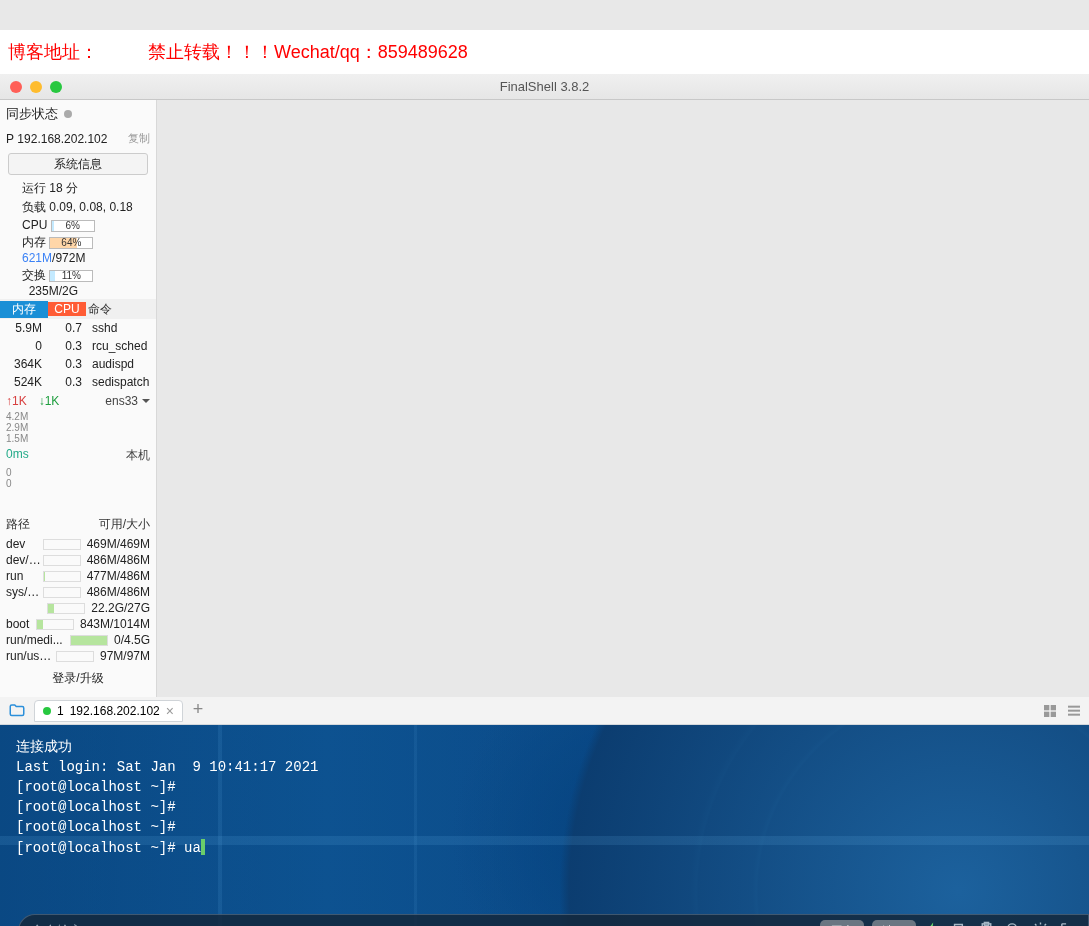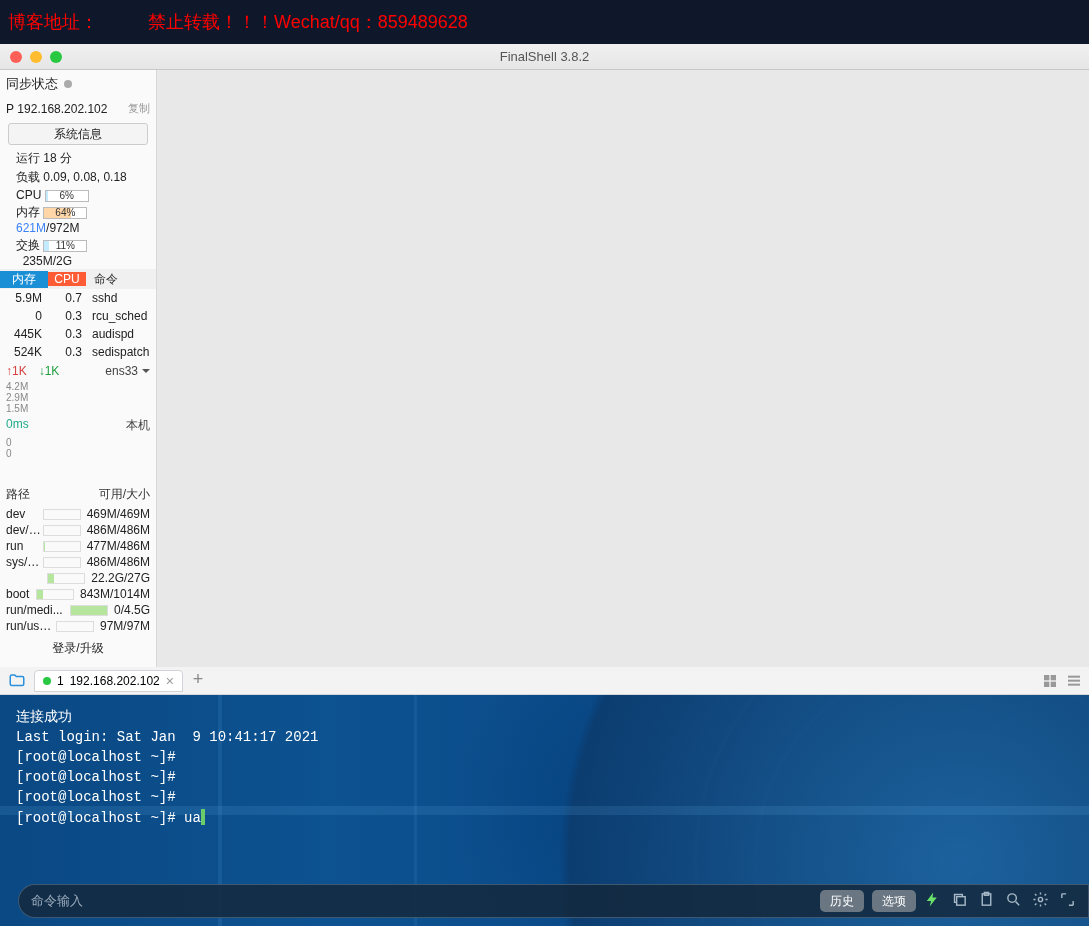--- a/index.html
+++ b/index.html
@@ -1,40 +1,40 @@
 <!DOCTYPE html>
 <html><head>
 <meta charset="utf-8">
 <style>
 * { margin:0; padding:0; box-sizing:border-box; font-family:"Microsoft YaHei","PingFang SC",Arial,sans-serif; }
 body { width:1089px; height:926px; background:#e8e8e8; position:relative; overflow:hidden; }
-.banner { height:44px; background:#0f172a; display:flex; align-items:center; padding:0 8px; font-size:18px; color:#f00; font-weight:500; }
+.banner { height:44px; background:#ffffff; display:flex; align-items:center; padding:0 8px; font-size:18px; color:#f00; font-weight:500;margin-top:30px; }
 .banner .sp { width:50px; }
 .titlebar { height:26px; background:linear-gradient(#f0f0f0,#e6e6e6); border-bottom:1px solid #c8c8c8; display:flex; align-items:center; padding:0 10px; font-size:12px; color:#444; position:relative; }
 .titlebar .ctl { display:flex; gap:8px; margin-right:12px; }
 .titlebar .ctl span { width:12px; height:12px; border-radius:50%; display:block; }
 .titlebar .r { background:#ff5f57; } .titlebar .y { background:#febc2e; } .titlebar .g { background:#28c840; }
 .titlebar .title { position:absolute; left:50%; transform:translateX(-50%); color:#555; font-size:13px; }
 .main { display:flex; height:856px;flex-direction:column; }
 
 .sidebar { width:157px; background:#fafafa; border-right:1px solid #d8d8d8; font-size:12px; color:#222; overflow:hidden; display:flex; flex-direction:column; }
 .sb-row { display:flex; align-items:center; padding:3px 6px; }
 .sb-hdr { font-size:13px; padding:5px 6px; }
 .dot { width:8px; height:8px; border-radius:50%; background:#aaa; margin-left:6px; }
 .copy { margin-left:auto; color:#999; font-size:11px; }
 .sysbtn { width:140px; margin:4px auto; height:22px; border:1px solid #ccc; border-radius:3px; background:#f4f4f4; text-align:center; line-height:20px; font-size:12px; }
-.ln { padding:1px 16px; font-size:12px; color:#222; }
+.ln { padding:1px 22px; font-size:12px; color:#222; }
 .bar { display:inline-block; height:12px; width:44px; border:1px solid #bbb; vertical-align:middle; position:relative; background:#fff; font-size:10px; line-height:10px; text-align:center; color:#333; }
 .bar .fill { position:absolute; left:0; top:0; bottom:0; background:#c4eaff; }
 .bar .fill2 { position:absolute; left:0; top:0; bottom:0; background:#ffd6a8; }
 .bar .txt { position:relative; }
 .tbl-hdr { display:flex; height:20px; background:#f0f0f0; color:#333; font-size:12px; align-items:center; }
 .tbl-hdr .mem { width:48px; background:#1a8fd6; color:#fff; text-align:center; }
 .tbl-hdr .cpu { width:38px; background:#ff5c35; color:#fff; text-align:center; }
-.tbl-hdr .cmd { flex:1; padding-left:8px; }
+.tbl-hdr .cmd { flex:1; padding-left:2px; }
 .tbl-row { display:flex; font-size:12px; height:18px; align-items:center; }
 .tbl-row .mem { width:48px; text-align:right; padding-right:6px; }
 .tbl-row .cpu { width:38px; text-align:right; padding-right:4px; }
 .tbl-row .cmd { flex:1; padding-left:6px; overflow:hidden; text-overflow:ellipsis; white-space:nowrap; }
 .net { display:flex; padding:3px 6px; align-items:flex-start; font-size:12px; }
 .net .up { color:#d84040; } .net .dn { color:#1e9e3e; margin-left:12px; }
 .net .if { margin-left:auto; color:#444; }
 .chev { border:4px solid transparent; border-top-color:#555; display:inline-block; margin-left:4px; transform:translateY(2px); }
 .graph { padding:0 6px; color:#888; font-size:10px; }
 .disk-hdr { display:flex; padding:3px 6px; font-size:12px; color:#333; }
@@ -131,21 +131,21 @@
           <div class="mem">5.9M</div>
           <div class="cpu">0.7</div>
           <div class="cmd">sshd</div>
         </div>
         <div class="tbl-row">
           <div class="mem">0</div>
           <div class="cpu">0.3</div>
           <div class="cmd">rcu_sched</div>
         </div>
         <div class="tbl-row">
-          <div class="mem">445K</div>
+          <div class="mem">364K</div>
           <div class="cpu">0.3</div>
           <div class="cmd">audispd</div>
         </div>
         <div class="tbl-row">
           <div class="mem">524K</div>
           <div class="cpu">0.3</div>
           <div class="cmd">sedispatch</div>
         </div>
       </div>
 

